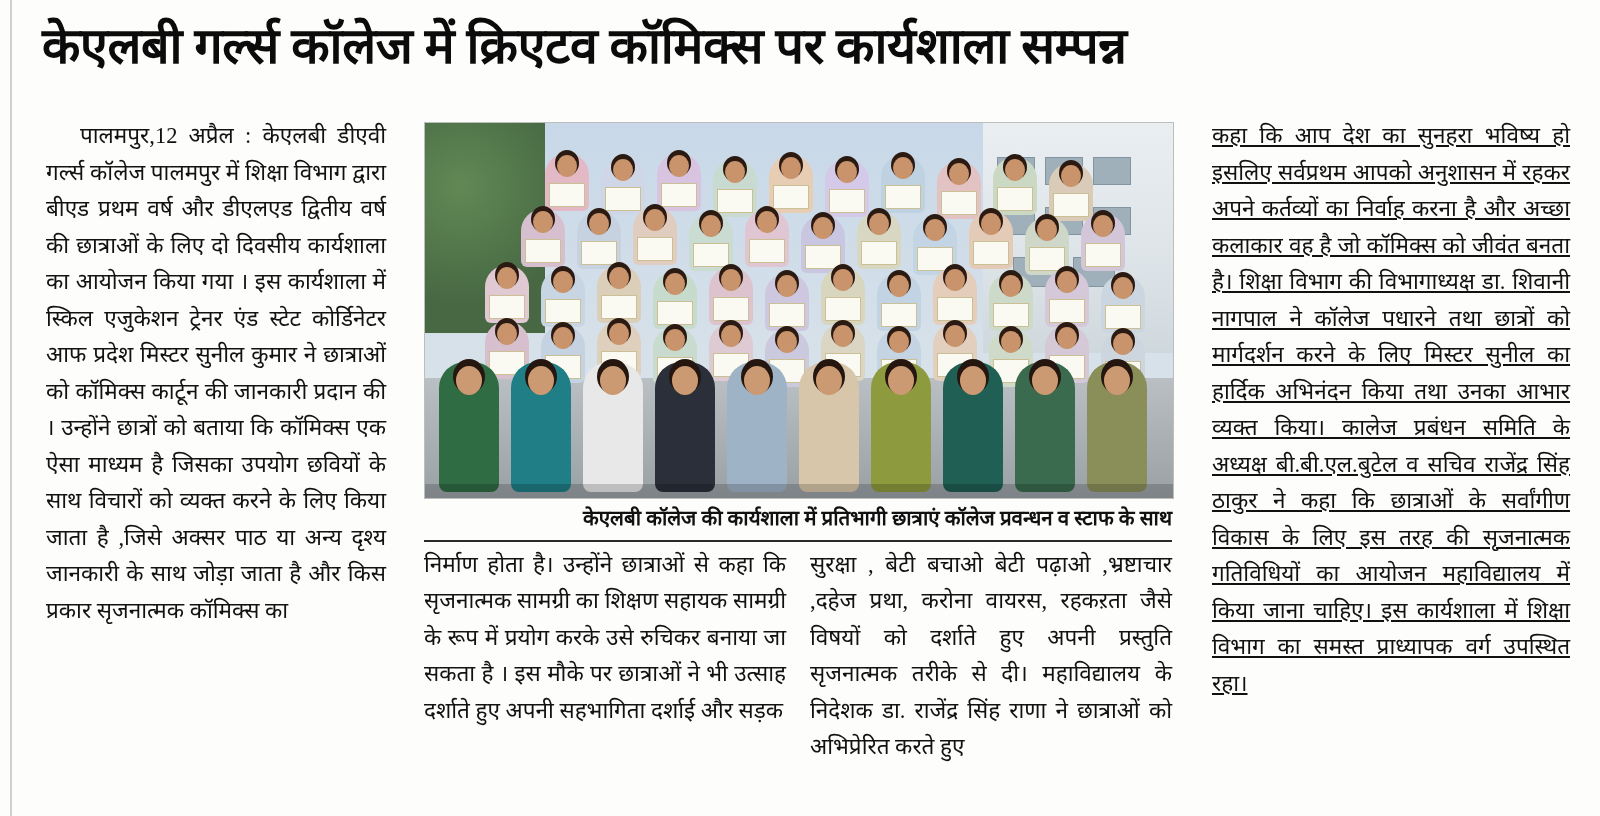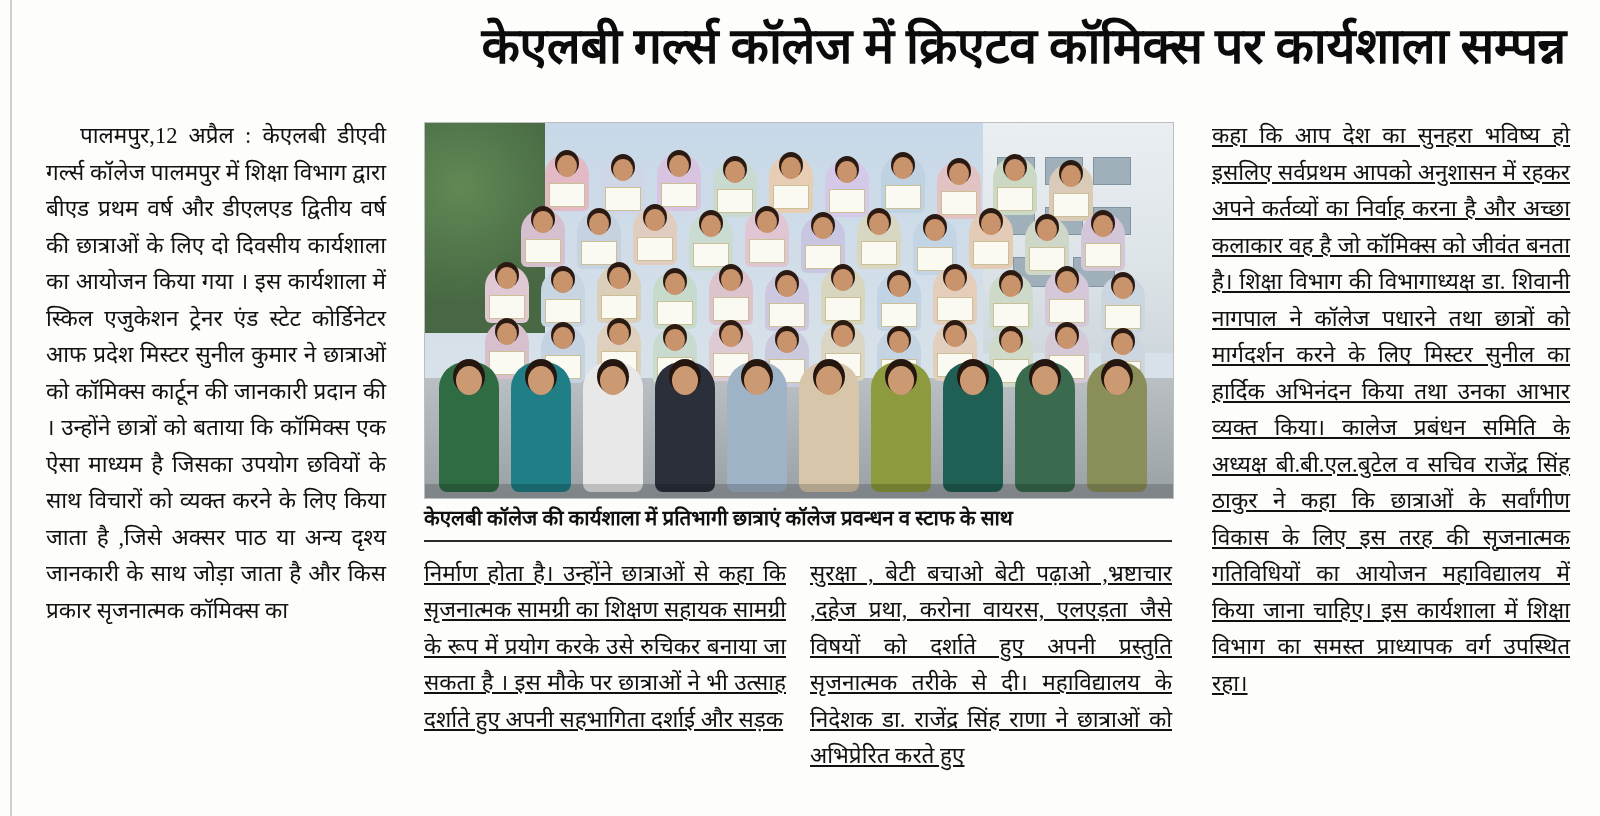--- a/index.html
+++ b/index.html
@@ -33,21 +33,21 @@
   .content {
     position: absolute;
     left: 28px;
     top: 0;
     width: 1552px;
     height: 816px;
   }
   .headline {
     margin: 18px 0 0 0;
     padding: 0 14px;
-    text-align: right;
+    text-align: left;
     font-family: "Liberation Serif", serif;
     font-weight: bold;
     font-size: 50px;
     line-height: 1.12;
     letter-spacing: -0.3px;
     color: #0b0b0b;
     white-space: nowrap;
   }
   .columns {
     position: absolute;
@@ -98,21 +98,21 @@
     height: 375px;
     border: 1px solid #bdbdbd;
     position: relative;
     overflow: hidden;
     background: linear-gradient(#c8d8e8, #dfe6ea);
   }
   .caption {
     margin-top: 7px;
     font-size: 20.5px;
     font-weight: bold;
-    text-align: left;
+    text-align: right;
     line-height: 1.25;
     padding-bottom: 8px;
     border-bottom: 2px solid #2a2a2a;
     font-family: "Liberation Serif", serif;
     color: #111;
   }
   .mid-cols {
     position: absolute;
     left: 396px;
     top: 552px;
@@ -420,24 +420,24 @@
               <span class="head"></span>
             </div>
           <div class="seated" style="left:662px;background:#8a8f5a;">
               <span class="head"></span>
             </div>
         </div>
         <div class="shadowline"></div>
       </div>
       <div class="caption">केएलबी कॉलेज की कार्यशाला में प्रतिभागी छात्राएं कॉलेज प्रवन्धन व स्टाफ के साथ</div>
 
-      <div class="mid-cols" style="position:static; display:flex; margin-top:14px;text-decoration:underline;">
+      <div class="mid-cols" style="position:static; display:flex; margin-top:5px;">
         <div class="mid-col">
           <p class="body">निर्माण होता है। उन्होंने छात्राओं से कहा कि सृजनात्मक सामग्री का शिक्षण सहायक सामग्री के रूप में प्रयोग करके उसे रुचिकर बनाया जा सकता है । इस मौके पर छात्राओं ने भी उत्साह दर्शाते हुए अपनी सहभागिता दर्शाई और सड़क</p>
         </div>
         <div class="mid-col">
-          <p class="body">सुरक्षा , बेटी बचाओ बेटी पढ़ाओ ,भ्रष्टाचार ,दहेज प्रथा, करोना वायरस, एलएड़ता जैसे विषयों को दर्शाते हुए अपनी प्रस्तुति सृजनात्मक तरीके से दी। महाविद्यालय के निदेशक डा. राजेंद्र सिंह राणा ने छात्राओं को अभिप्रेरित करते हुए</p>
+          <p class="body">सुरक्षा , बेटी बचाओ बेटी पढ़ाओ ,भ्रष्टाचार ,दहेज प्रथा, करोना वायरस, रहकऱता जैसे विषयों को दर्शाते हुए अपनी प्रस्तुति सृजनात्मक तरीके से दी। महाविद्यालय के निदेशक डा. राजेंद्र सिंह राणा ने छात्राओं को अभिप्रेरित करते हुए</p>
         </div>
       </div>
     </div>
 
   </div>
 </div>
 
 </body></html>

